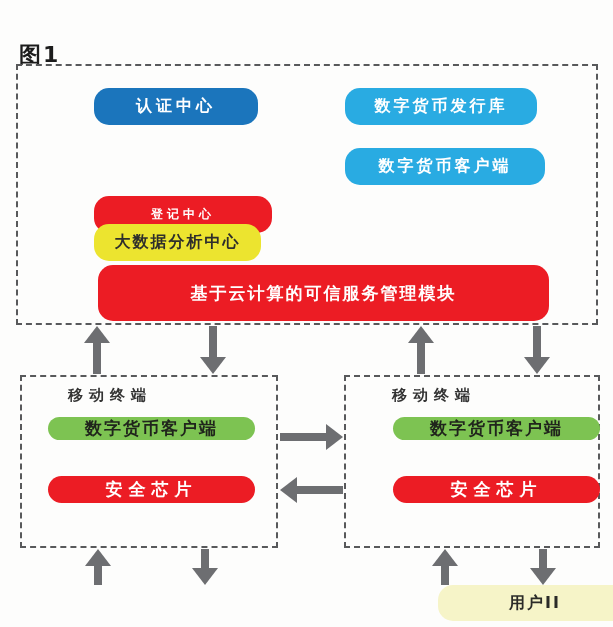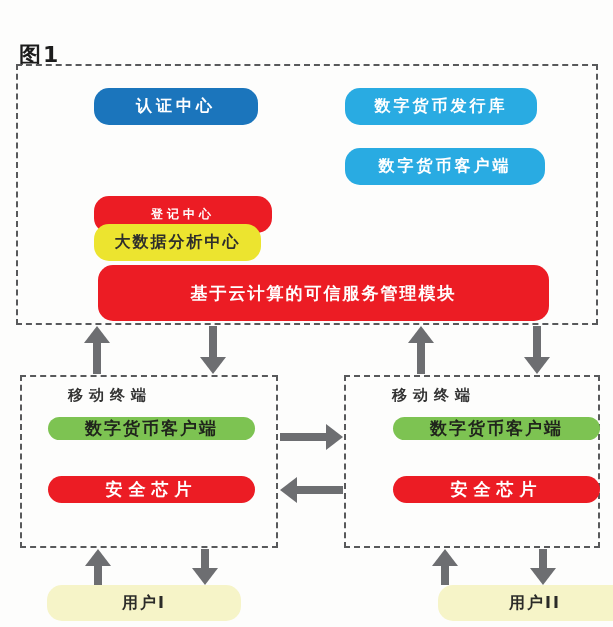--- a/index.html
+++ b/index.html
@@ -131,16 +131,15 @@
     </div>
   <div class="v-arrow tier-bottom" style="left:432px;">
       <div class="head-up"></div>
       <div class="shaft"></div>
     </div>
   <div class="v-arrow tier-bottom" style="left:530px;">
       <div class="shaft"></div>
       <div class="head-down"></div>
     </div>
 
-  <div class="node user u1">用户I</div>
   <div class="node user u2">用户II</div>
 
 </div>
 
 </body></html>

